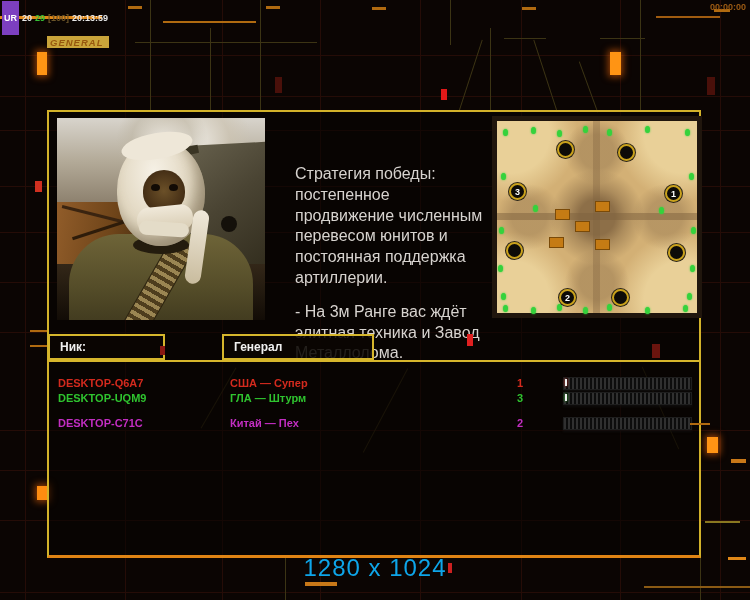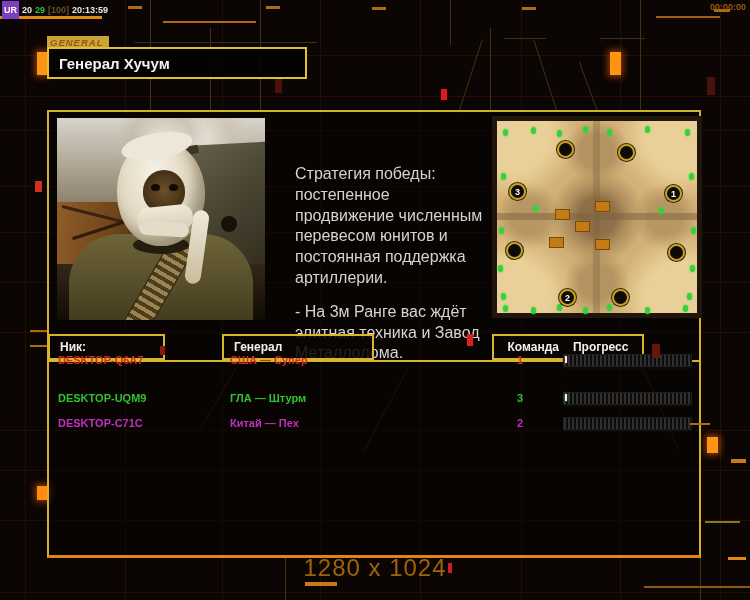--- a/index.html
+++ b/index.html
@@ -7,21 +7,21 @@
          font-family:"Liberation Sans",sans-serif;}
   
   .gv{position:absolute;top:0;bottom:0;width:1px;background:#250c07;z-index:0;}
   .gh{position:absolute;left:0;right:0;height:1px;background:#250c07;z-index:0;}
   .olv{position:absolute;background:#3c3414;z-index:0;}
   .decor{position:absolute;z-index:1;}
   .oglow{box-shadow:0 0 7px 2px rgba(255,110,10,.55);}
   
   .gentool{position:absolute;left:2px;top:1px;z-index:5;font-size:9px;font-weight:bold;
            display:flex;gap:3px;align-items:center;color:#e8e8e8;}
-  .gt-tag{background:#7c3fc0;color:#fff;padding:4px 2px;}
+  .gt-tag{background:#7c3fc0;color:#fff;padding:12px 2px;}
   .gt-green{color:#35c035;}
   .gt-dim{color:#6b5428;}
   .match-timer{position:absolute;right:4px;top:2px;z-index:5;font-size:9px;font-weight:bold;color:#9a5a14;}
   
   .gen-tab{position:absolute;left:47px;top:36px;z-index:3;background:#c9a43a;color:#96570e;
            font-size:9.5px;font-weight:bold;font-style:italic;letter-spacing:1px;padding:1px 6px 0 3px;}
   .title-box{position:absolute;left:47px;top:47px;width:256px;height:28px;z-index:3;
              border:2px solid #e0c22e;background:rgba(5,3,1,.92);display:flex;align-items:center;}
   .title-box span{color:#f2f2f2;font-size:15px;font-weight:bold;padding-left:10px;}
   
@@ -101,21 +101,21 @@
   .row{position:absolute;left:47px;width:654px;height:16px;z-index:3;font-size:11px;font-weight:bold;}
   .row .nick{position:absolute;left:11px;top:1px;}
   .row .gen{position:absolute;left:183px;top:1px;}
   .row .team{position:absolute;left:458px;top:1px;width:30px;text-align:center;}
   .pbar{position:absolute;left:516px;top:1px;width:127px;height:11px;border:1px solid #1e1e1e;
         background:repeating-linear-gradient(90deg,#303030 0 2px,#0c0c0c 2px 4px);
         box-shadow:0 2px 2px rgba(20,20,20,.5);}
   .tick{width:2px;height:7px;margin:1px 0 0 1px;background:#f0f0f0;box-shadow:0 0 3px currentColor;}
   
   .resolution{position:absolute;left:0;right:0;top:554px;z-index:6;text-align:center;
-              color:#a16207;font-size:24px;letter-spacing:1px;}
+              color:#0ea5e9;font-size:24px;letter-spacing:1px;}
 </style>
 </head>
 <body>
 
 <div class="stage">
 
   <div class="gv" style="left:25px"></div>
   <div class="gv" style="left:125px"></div>
   <div class="gv" style="left:222px"></div>
   <div class="gv" style="left:320px"></div>
@@ -186,23 +186,20 @@
   <div class="gentool">
     <span class="gt-tag">UR</span>
     <span>20</span>
     <span class="gt-green">29</span>
     <span class="gt-dim">[100]</span>
     <span>20:13:59</span>
   </div>
   <div class="match-timer">00:00:00</div>
 
   <div class="gen-tab">GENERAL</div>
-  <div class="title-box">
-    <span>Генерал Хучум</span>
-  </div>
 
   <div class="panel"></div>
 
   <div class="portrait">
     <div class="p-sky"></div>
     <div class="p-smoke1"></div>
     <div class="p-smoke2"></div>
     <div class="p-debris"></div>
     <div class="p-stick1"></div>
     <div class="p-stick2"></div>
@@ -290,27 +287,23 @@
         </div>
     </div>
   </div>
 
   <div class="hdr-box hdr-nick">
     <span>Ник:</span>
   </div>
   <div class="hdr-box hdr-general">
     <span>Генерал</span>
   </div>
-  <div class="hdr-box hdr-team">
-    <span>Команда</span>
-    <span>Прогресс</span>
-  </div>
   <div class="hdr-line"></div>
 
-  <div class="row" style="top: 353px; color: rgb(212, 42, 30);">
+  <div class="row" style="top: 376px; color: rgb(212, 42, 30);">
     <span class="nick">DESKTOP-Q6A7</span>
     <span class="gen">США — Супер</span>
     <span class="team">1</span>
     <div class="pbar">
         <div class="tick"></div>
       </div>
   </div>
   <div class="row" style="top: 391px; color: rgb(47, 196, 47);">
     <span class="nick">DESKTOP-UQM9</span>
     <span class="gen">ГЛА — Штурм</span>

